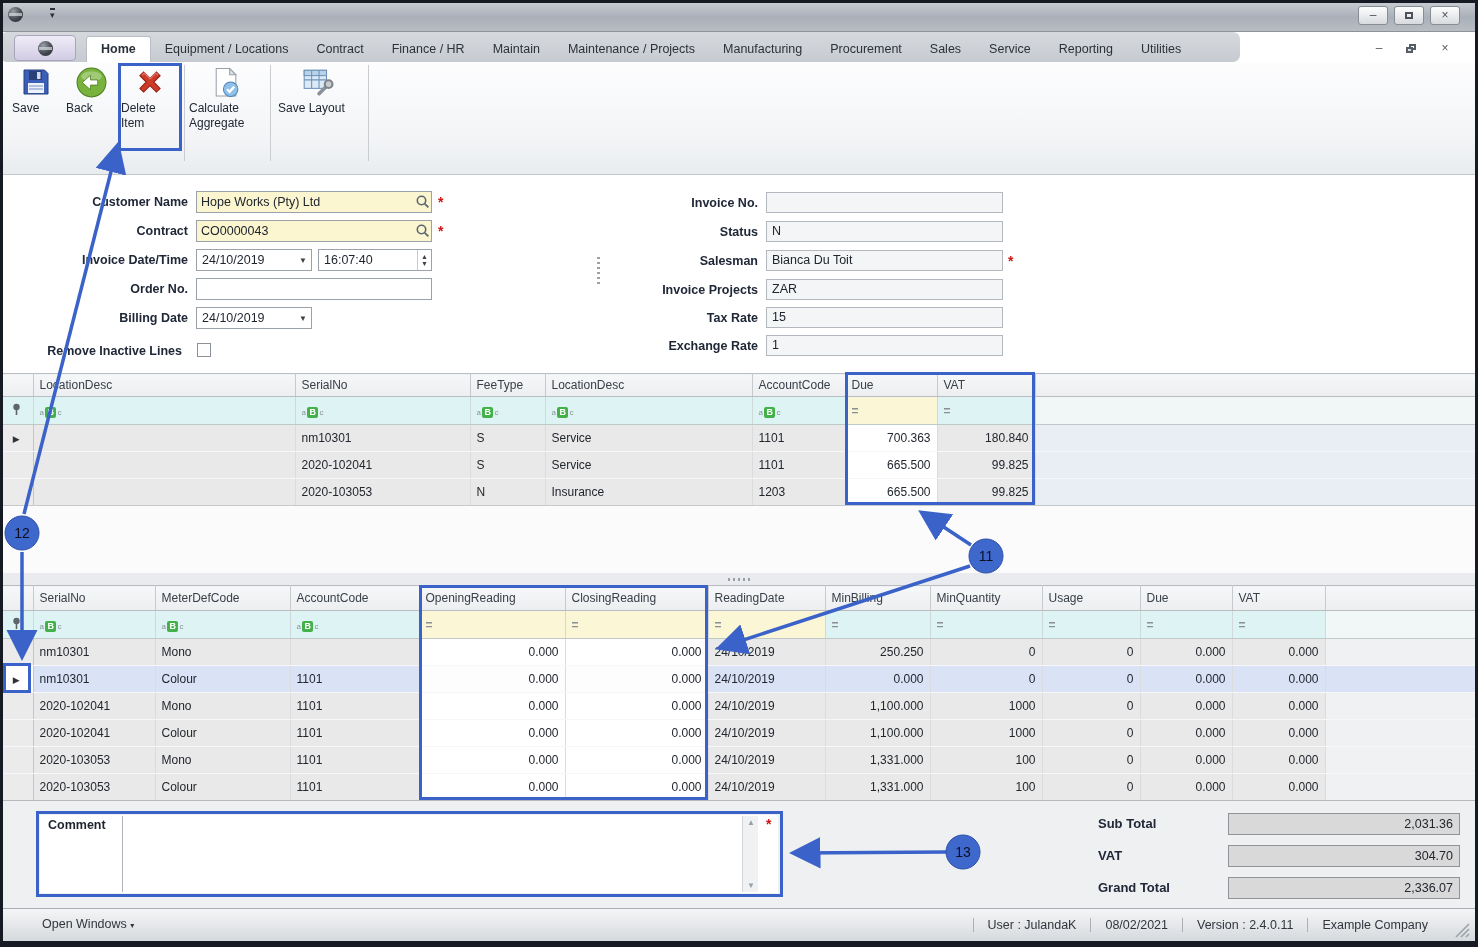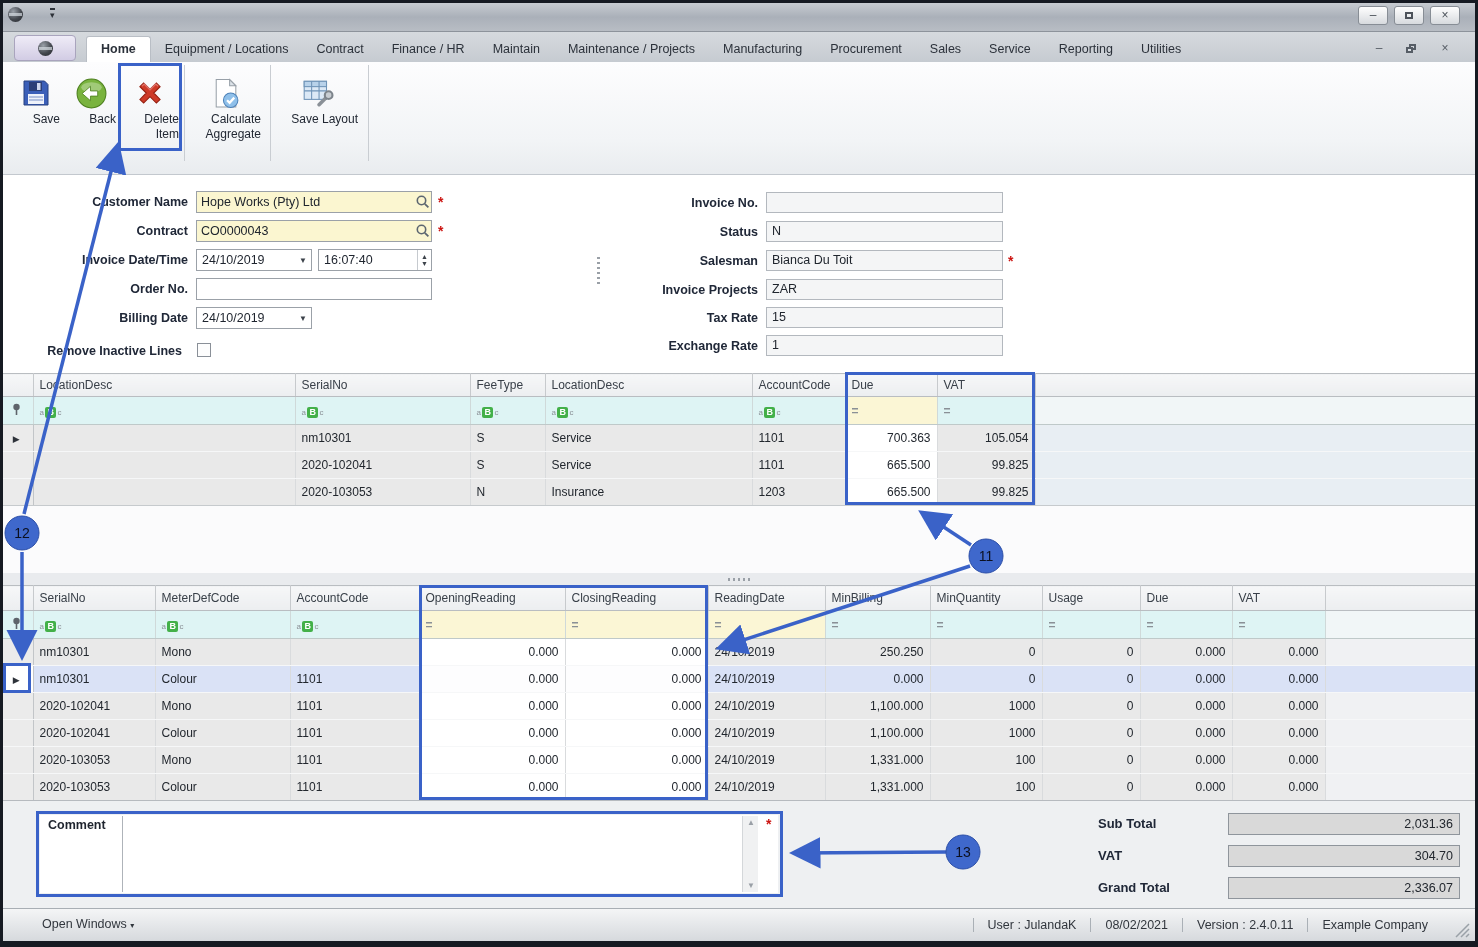--- a/index.html
+++ b/index.html
@@ -27,36 +27,36 @@
     background:rgba(225,230,236,.65);}
   #qat-sphere{left:8px;top:7px;}
   .qat-caret{left:50px;top:8px;font-size:9px;color:#2c3138;border-top:2px solid #2c3138;line-height:10px;}
   .title-text{left:0;top:7px;width:1478px;text-align:center;font-weight:bold;font-size:13.5px;color:#20262e;}
   .winbtn{top:6px;width:30px;height:19px;border:1px solid #878d95;border-radius:3px;
     background:linear-gradient(#fefefe,#d7dade);text-align:center;line-height:17px;
     font-size:12px;color:#4c525a;cursor:default;}
   .winbtn .sq{display:inline-block;width:8px;height:7px;border:2px solid #4c525a;margin-top:4px;}
 
   
-  .tabrow{left:0;top:32px;width:1478px;height:30px;background:linear-gradient(#d6dade,#c6cbd1);}
+  .tabrow{left:0;top:32px;width:1240px;height:30px;background:linear-gradient(#d6dade,#c6cbd1);border-radius:7px;}
   .appbtn{left:14px;top:3px;width:62px;height:26px;border:1px solid #a9a4bd;border-radius:4px;
     background:linear-gradient(#efecf7,#d2cce4);display:flex;align-items:center;justify-content:center;}
   .tabs{left:86px;top:3px;height:27px;display:flex;align-items:flex-end;}
   .tab{padding:5px 14px 6px 14px;font-size:12.5px;color:#2b313a;white-space:nowrap;cursor:default;}
   .tab.active{background:#fff;border:1px solid #b9bec5;border-bottom:none;border-radius:3px 3px 0 0;font-weight:bold;}
   .ribbon-winbtn{top:9px;width:22px;height:16px;text-align:center;color:#565d66;font-size:12px;line-height:15px;}
   .restore-ic{display:inline-block;position:relative;width:10px;height:9px;margin-top:3px;}
   .restore-ic i{position:absolute;border:2px solid #565d66;width:7px;height:6px;}
   .restore-ic i:nth-child(1){left:3px;top:0;}
   .restore-ic i:nth-child(2){left:0;top:3px;background:#dfe3e7;}
 
   
   .ribbon{left:0;top:62px;width:1478px;height:113px;
     background:linear-gradient(#fdfdfe,#f2f4f6 70%,#e9ecef);border-bottom:1px solid #c3c8ce;}
-  .rbtn{position:absolute;top:12px;height:86px;text-align:right;cursor:default;}
+  .rbtn{position:absolute;top:1px;height:86px;text-align:left;cursor:default;}
   .rbtn .ric{height:38px;display:flex;align-items:center;justify-content:center;}
   .rbtn .rlb{font-size:12px;line-height:15px;color:#222833;}
   .vsep{position:absolute;top:3px;width:1px;height:96px;background:#c9cdd2;}
   .grp{position:absolute;top:155px;height:16px;font-size:11.5px;color:#8d939b;
        display:flex;align-items:center;}
   .grp .ln{flex:1;height:1px;background:#c6cacf;}
   .grp .gl{padding:0 6px;white-space:nowrap;}
   .launcher{width:6px;height:6px;border-right:2px solid #9aa0a7;border-bottom:2px solid #9aa0a7;margin:0 3px;}
   .collapse-chevron{left:1445px;top:145px;}
 
@@ -388,21 +388,21 @@
       <tbody>
 
         <tr style="height:27px;">
           <td class="ind"><span class="rowptr">▶</span></td>
           <td></td>
           <td>nm10301</td>
           <td>S</td>
           <td>Service</td>
           <td>1101</td>
           <td class="n wcell">700.363</td>
-          <td class="n">105.054</td>
+          <td class="n">180.840</td>
           <td class="fill"></td>
         </tr>
 
         <tr style="height:27px;">
           <td class="ind"><span class="rowptr"></span></td>
           <td></td>
           <td>2020-102041</td>
           <td>S</td>
           <td>Service</td>
           <td>1101</td>

